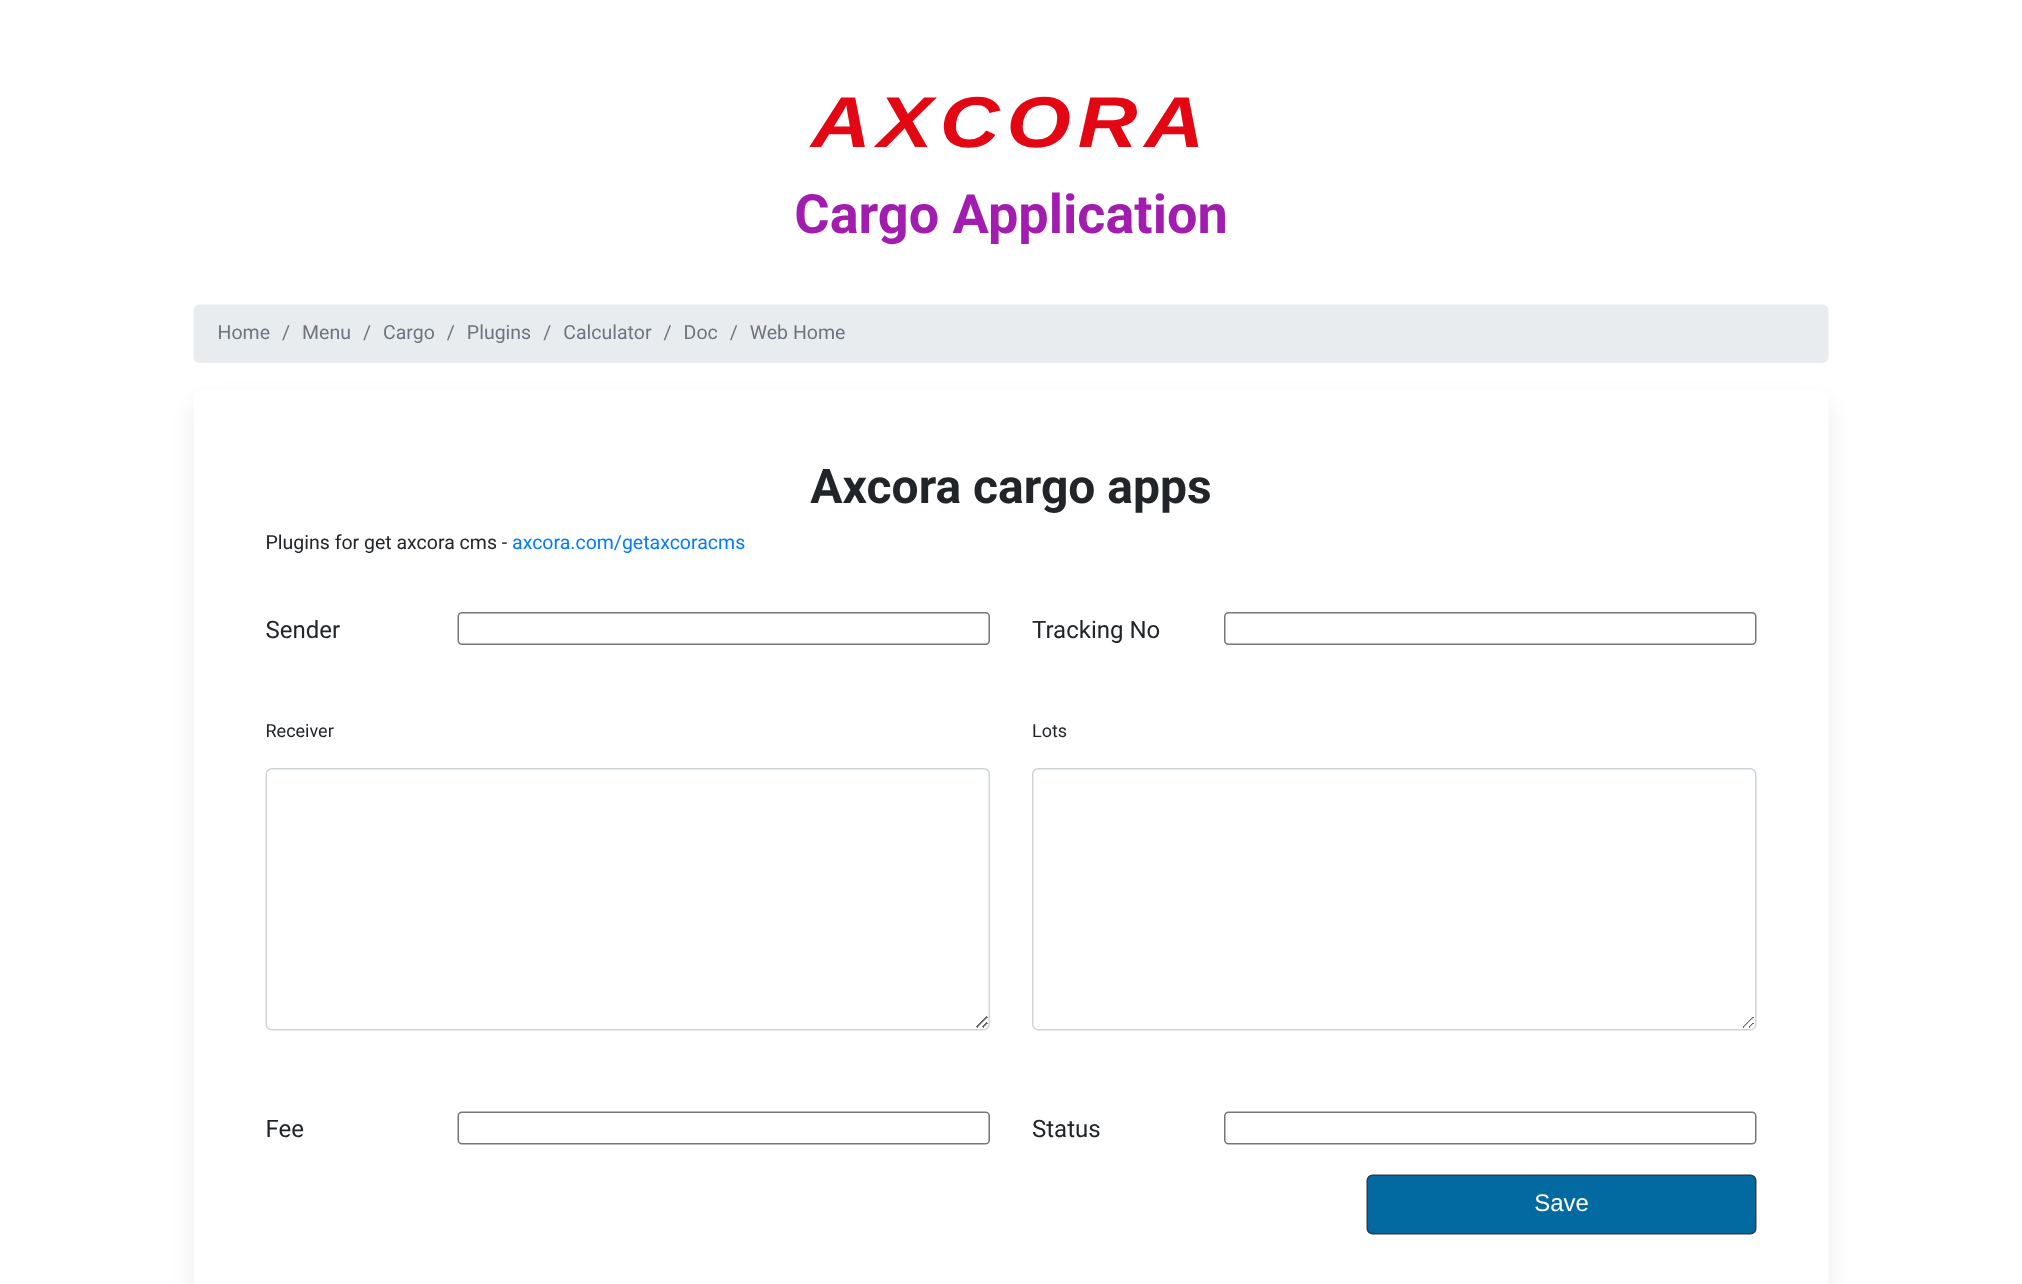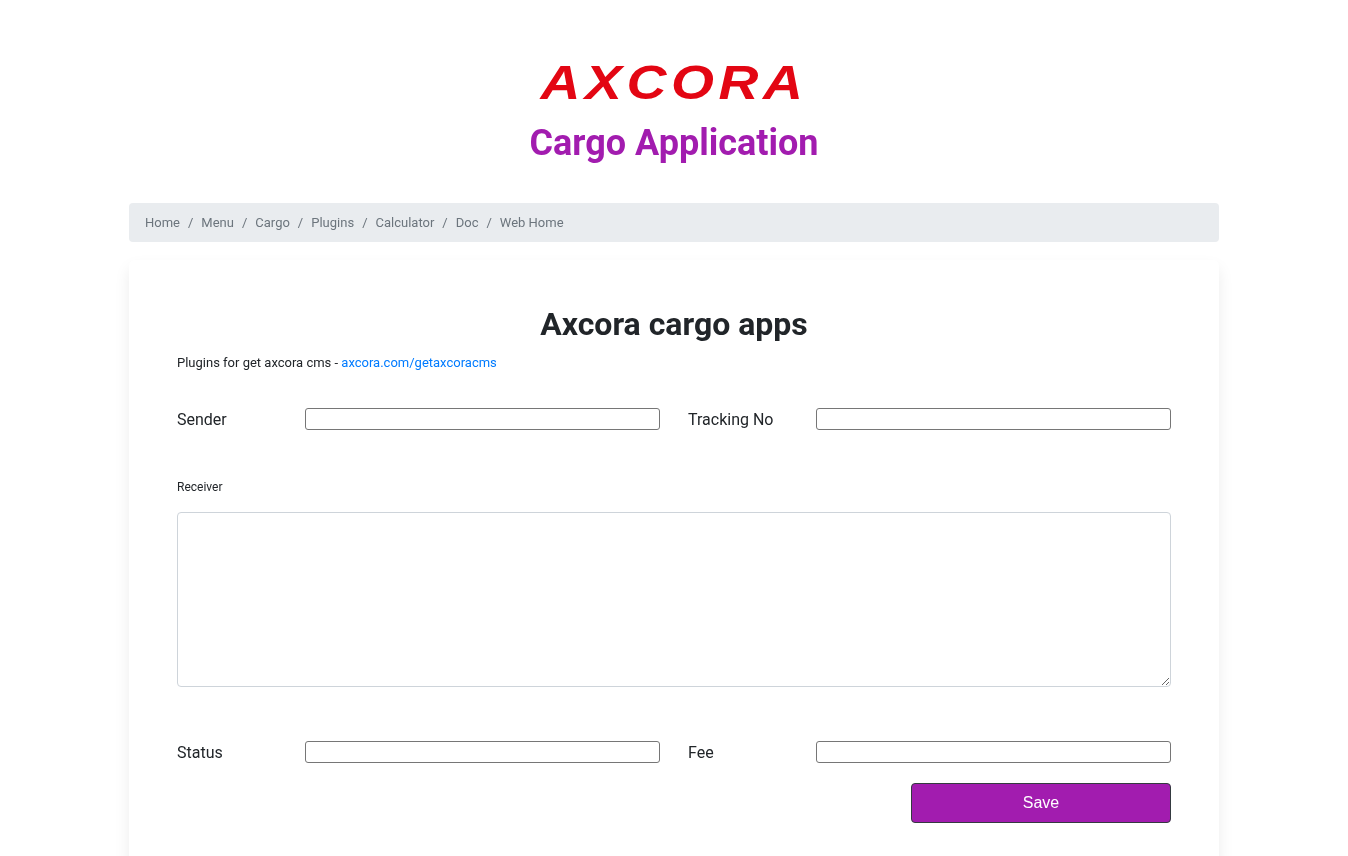--- a/index.html
+++ b/index.html
@@ -129,21 +129,21 @@
       font-family: inherit;
       resize: both;
       background: #fff;
     }
     .button-row {
       display: flex;
       justify-content: flex-end;
       margin-top: -10px;
     }
     .save-btn {
-      background: #a21caf;
+      background: #0369a1;
       color: #fff;
       border: 1px solid #343a40;
       border-radius: 4px;
       padding: 10px 0;
       width: 260px;
       font-size: 16px;
       cursor: pointer;
       text-align: center;
     }
   </style>
@@ -193,34 +193,40 @@
       </div>
     </div>
 
     <div class="form-row">
       <div class="form-col">
         <div class="field-stacked">
           <label>Receiver</label>
           <textarea style=""></textarea>
         </div>
       </div>
+      <div class="form-col">
+        <div class="field-stacked">
+          <label>Lots</label>
+          <textarea style=""></textarea>
+        </div>
+      </div>
     </div>
 
     <div class="form-row" style="margin-bottom:30px;">
       <div class="form-col">
         <div class="field-inline">
+          <label>Fee</label>
+          <div class="control">
+            <input type="text" value="" style="">
+          </div>
+        </div>
+      </div>
+      <div class="form-col">
+        <div class="field-inline">
           <label>Status</label>
-          <div class="control">
-            <input type="text" value="" style="">
-          </div>
-        </div>
-      </div>
-      <div class="form-col">
-        <div class="field-inline">
-          <label>Fee</label>
           <div class="control">
             <input type="text" value="" style="">
           </div>
         </div>
       </div>
     </div>
 
     <div class="button-row">
       <button class="save-btn">Save</button>
     </div>

